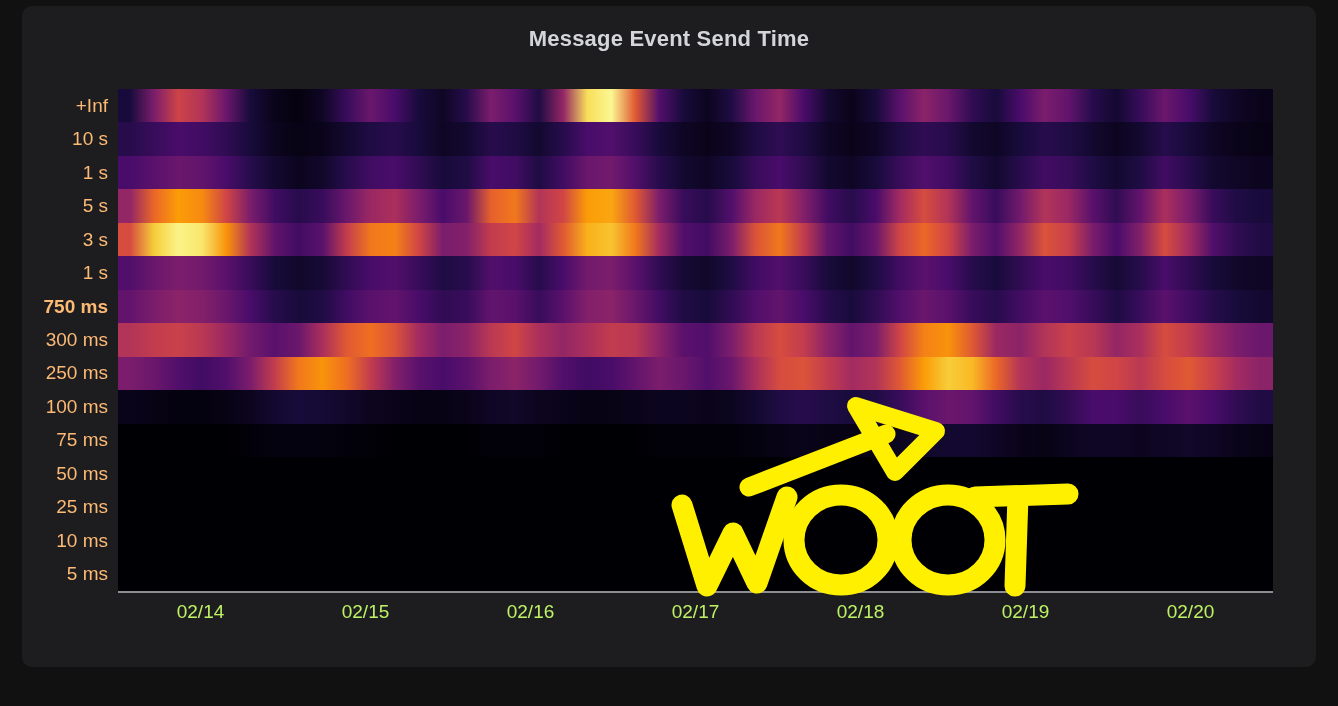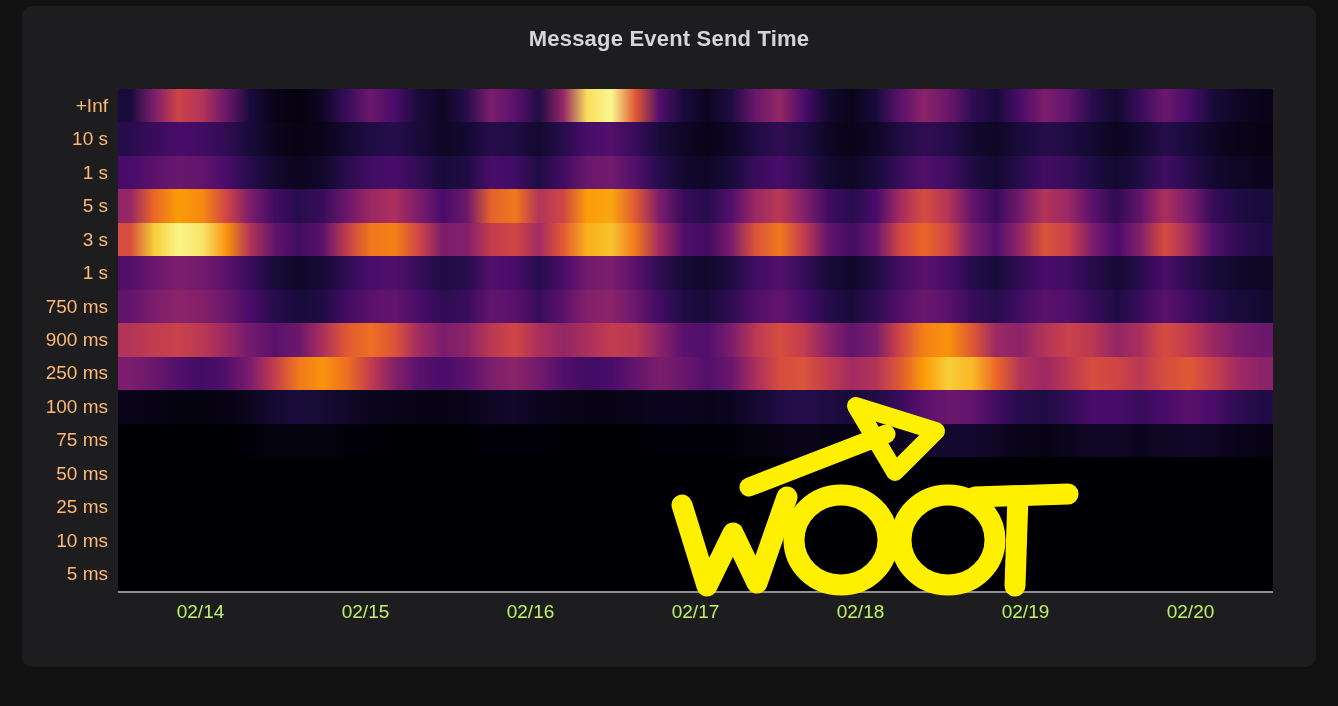--- a/index.html
+++ b/index.html
@@ -129,22 +129,22 @@
 
     <div class="panel-title">Message Event Send Time</div>
 
     <div class="y-axis">
         <div class="y-tick" style="top: 16.7333px;">+Inf</div>
         <div class="y-tick" style="top: 50.2px; text-align: center;">10 s</div>
         <div class="y-tick" style="top: 83.6667px;">1 s</div>
         <div class="y-tick" style="top: 117.133px;">5 s</div>
         <div class="y-tick" style="top: 150.6px;">3 s</div>
         <div class="y-tick" style="top: 184.067px;">1 s</div>
-        <div class="y-tick" style="top: 217.533px;">750 ms</div>
-        <div class="y-tick" style="top: 251px;">900 ms</div>
+        <div class="y-tick" style="top: 217.533px; font-weight: bold;">750 ms</div>
+        <div class="y-tick" style="top: 251px;">300 ms</div>
         <div class="y-tick" style="top: 284.467px;">250 ms</div>
         <div class="y-tick" style="top: 317.933px;">100 ms</div>
         <div class="y-tick" style="top: 351.4px; text-align: center;">75 ms</div>
         <div class="y-tick" style="top: 384.867px;">50 ms</div>
         <div class="y-tick" style="top: 418.333px;">25 ms</div>
         <div class="y-tick" style="top: 451.8px; margin-left: 14px;">10 ms</div>
         <div class="y-tick" style="top: 485.267px;">5 ms</div>
       </div>
 
     <div class="chart-wrap">

